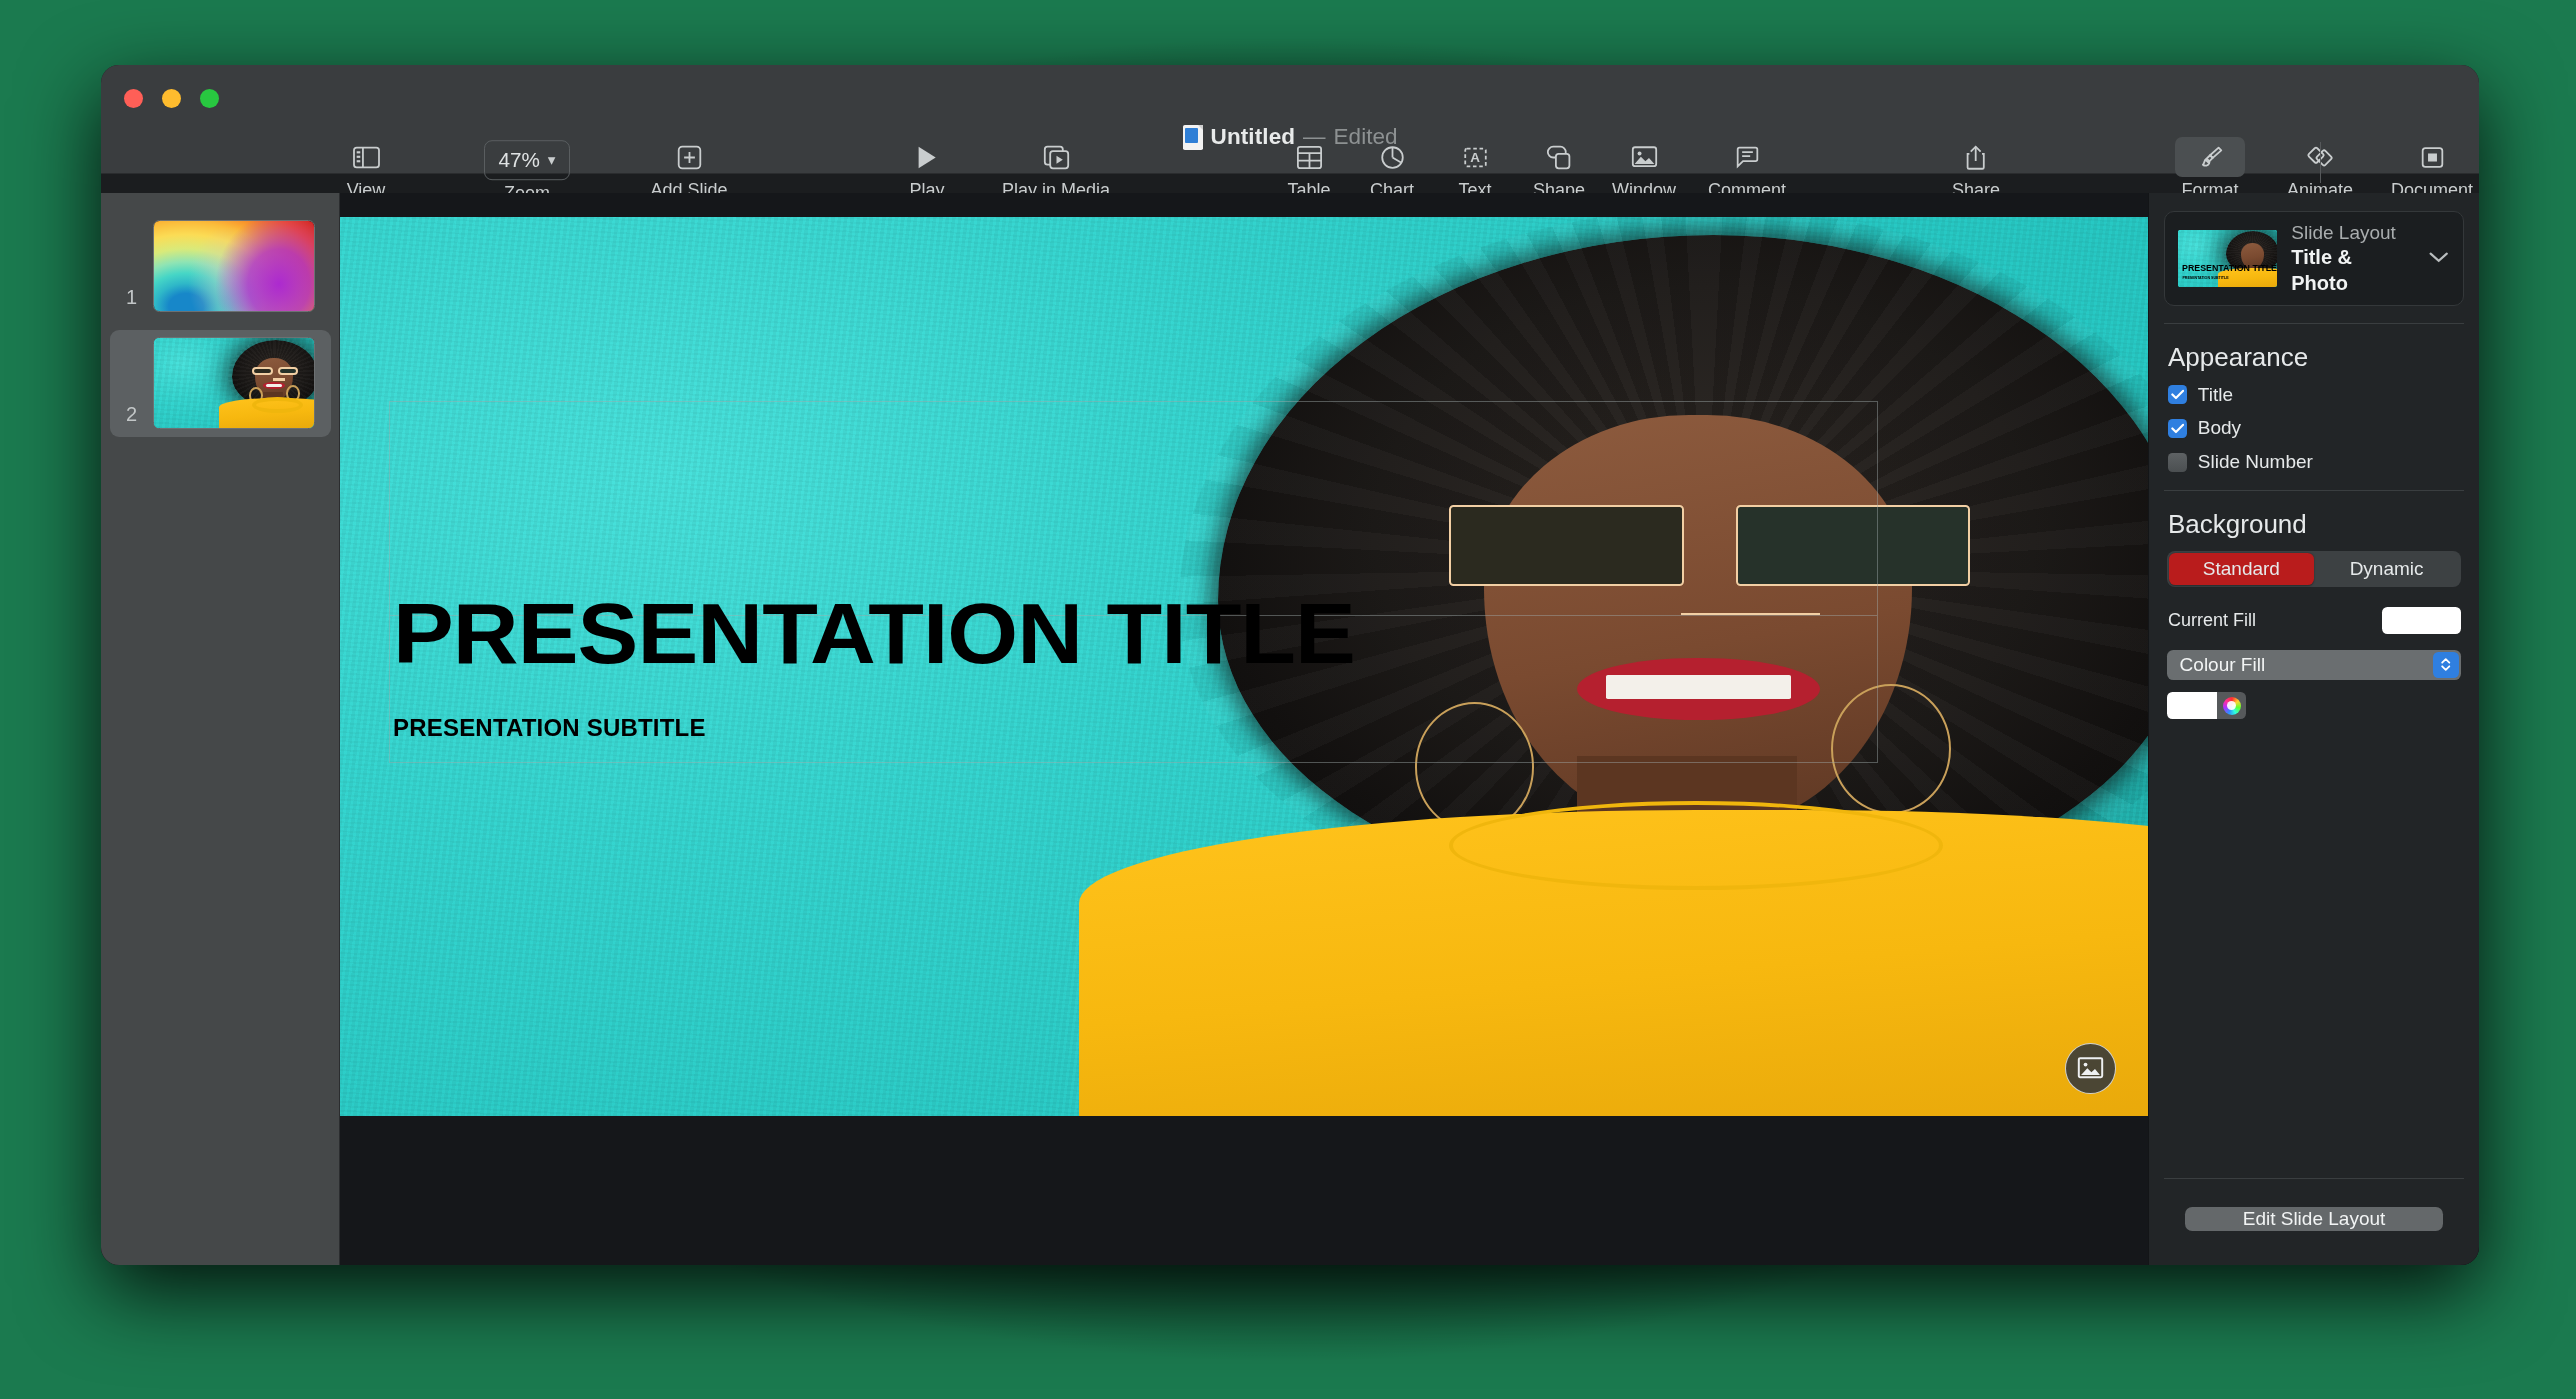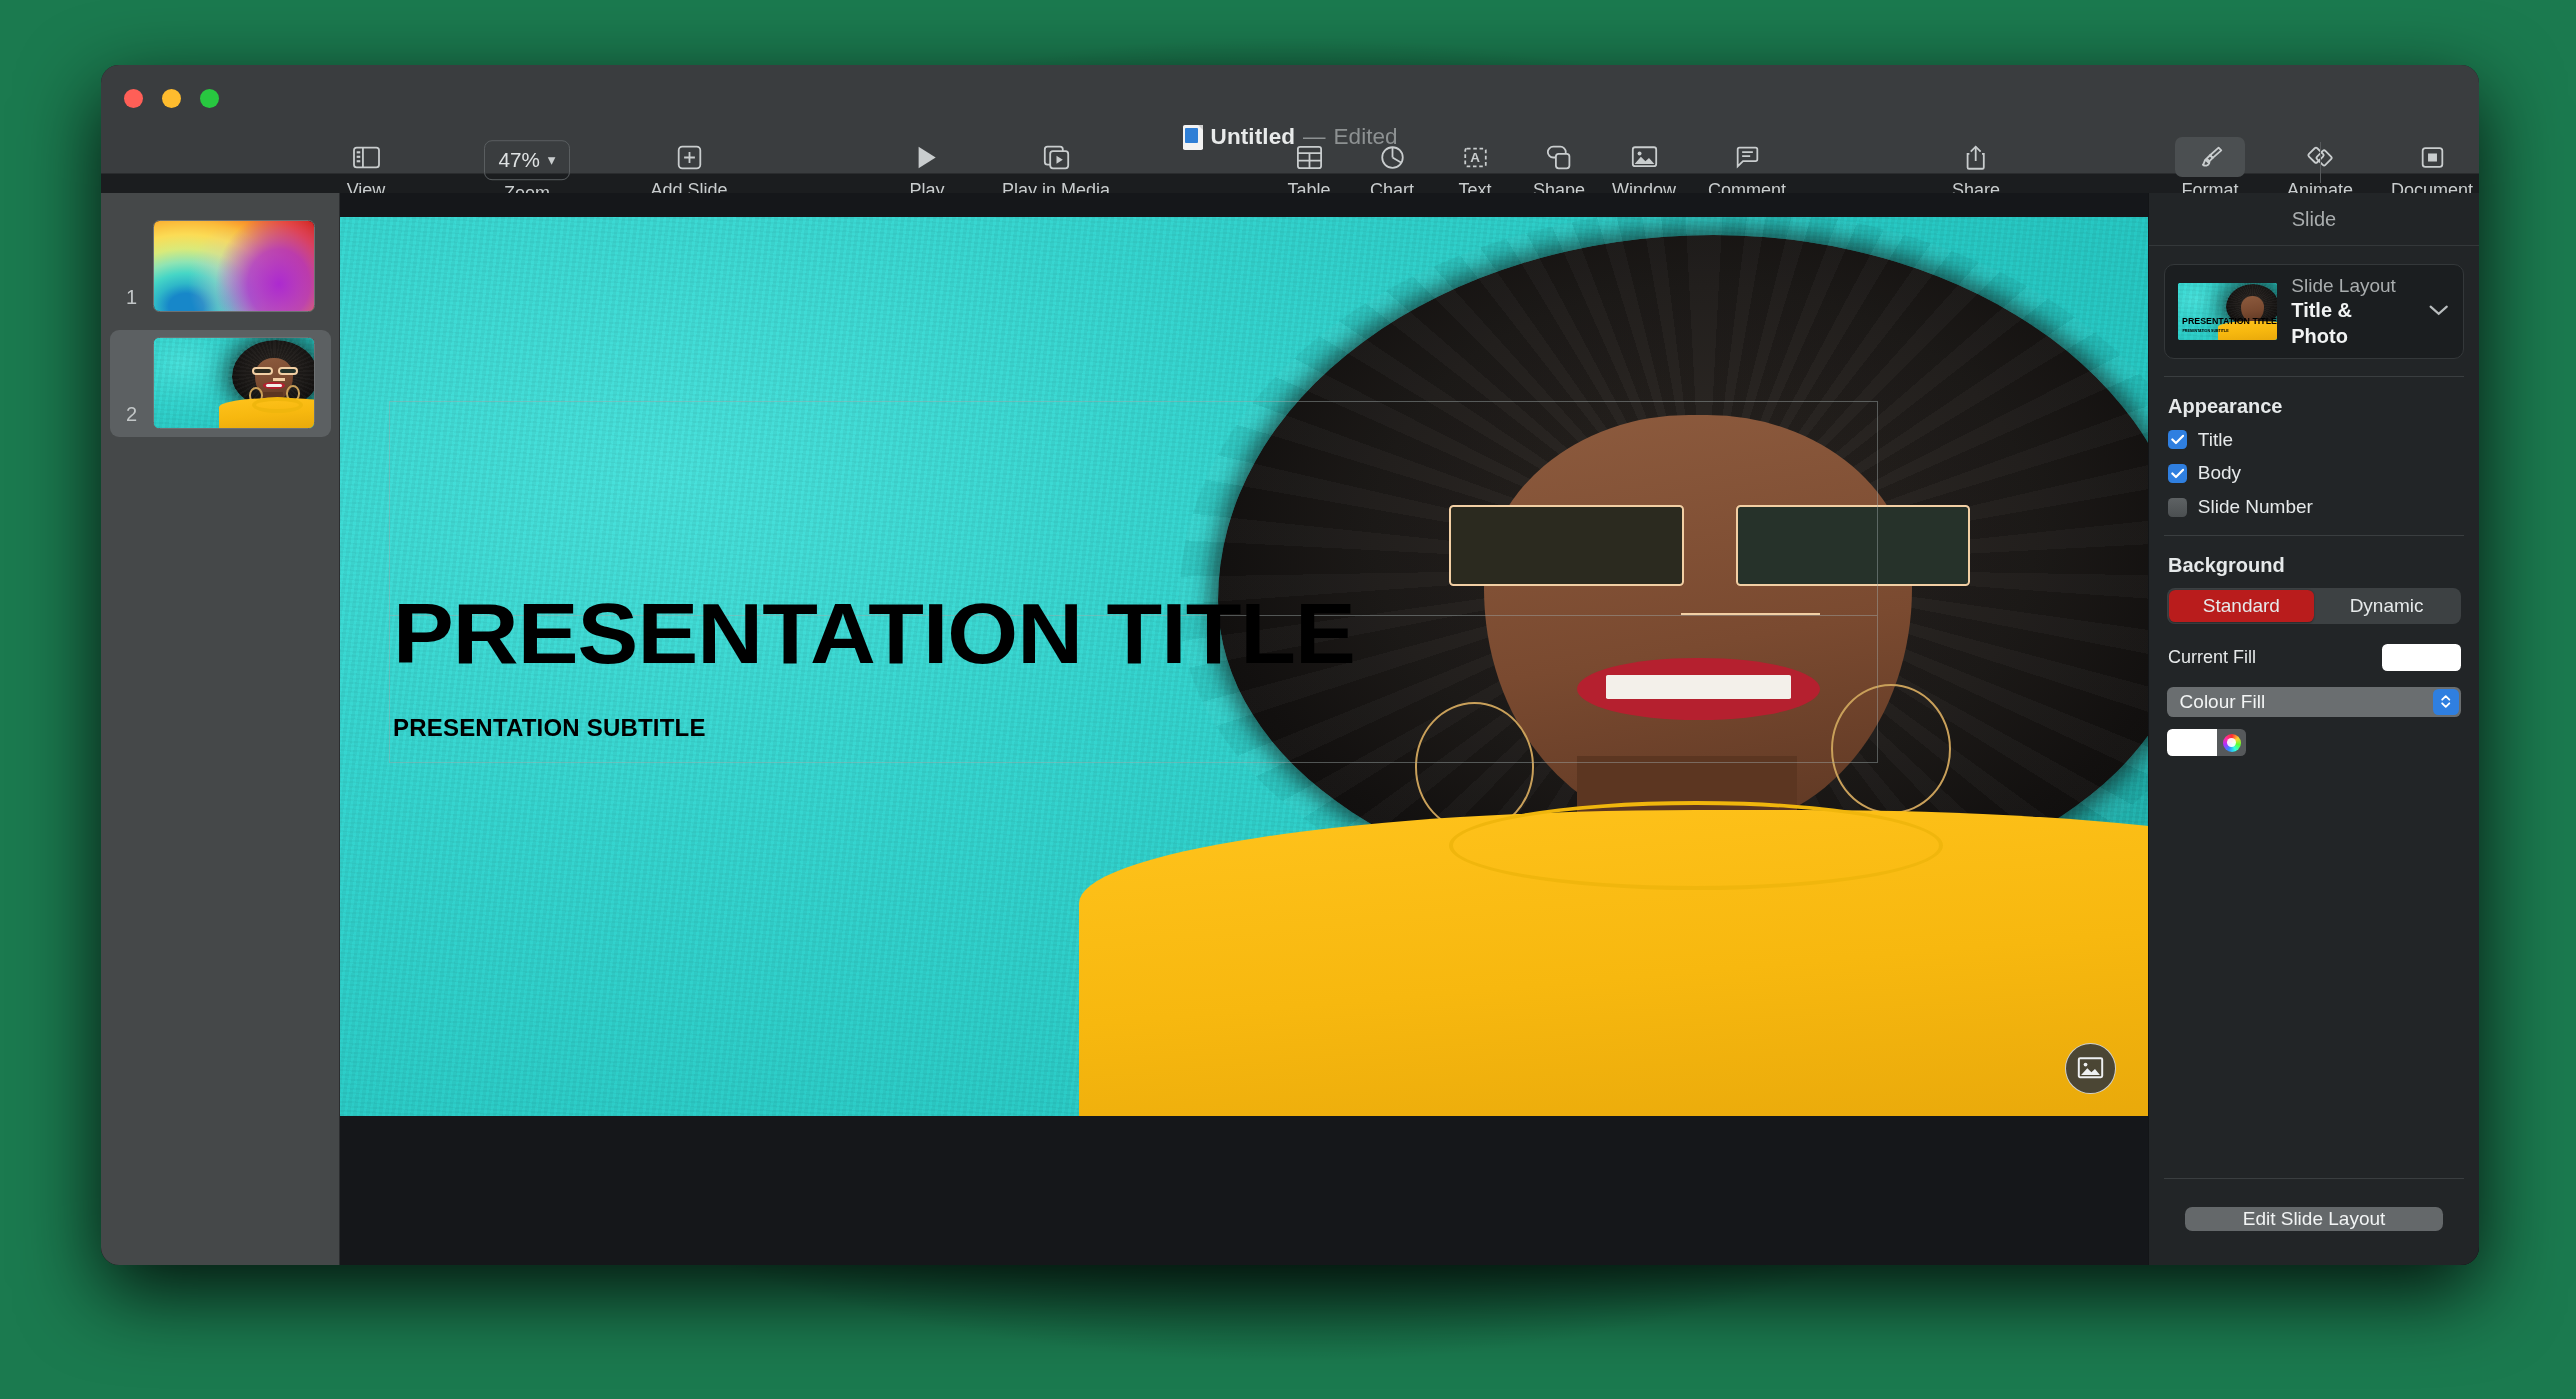--- a/index.html
+++ b/index.html
@@ -470,22 +470,22 @@
   .layout-value { color: #f1f3f3; font-size: 20px; font-weight: bold; line-height: 1.3; }
   #layout-chevron { color: #b9bdbe; flex: none; }
 
   .insp-sep {
     height: 0.9px;
     background: #3a3e40;
     margin: 17px 15.3px 0 15.3px;
   }
   .insp-section-title {
     color: #e6e9ea;
-    font-size: 20px;
-    font-weight: bold;
+    font-size: 26px;
+    font-weight: normal;
     margin: 18px 0 10.8px 19px;
   }
   .cb-row {
     display: flex;
     align-items: center;
     gap: 10.8px;
     margin: 0 0 11.7px 19px;
   }
   .cb-box {
     width: 19px; height: 19px;
@@ -883,21 +883,20 @@
               <path d="M4.5 21l7-7.5 4.5 4.5 4-3.5 5.5 6.5z" fill="#eef0f1" stroke="none"></path>
             </svg>
           </div>
 
         </div>
       </div>
     </div>
 
     <div id="inspector">
 
-      <div id="insp-header">Slide</div>
 
       <div id="layout-card">
         <div id="layout-thumb">
           <div class="photo-slide">
             <div class="ps-wall"></div>
             <div class="ps-person">
               <div class="ps-hair"></div>
               <div class="ps-face"></div>
               <div class="ps-body"></div>
             </div>

